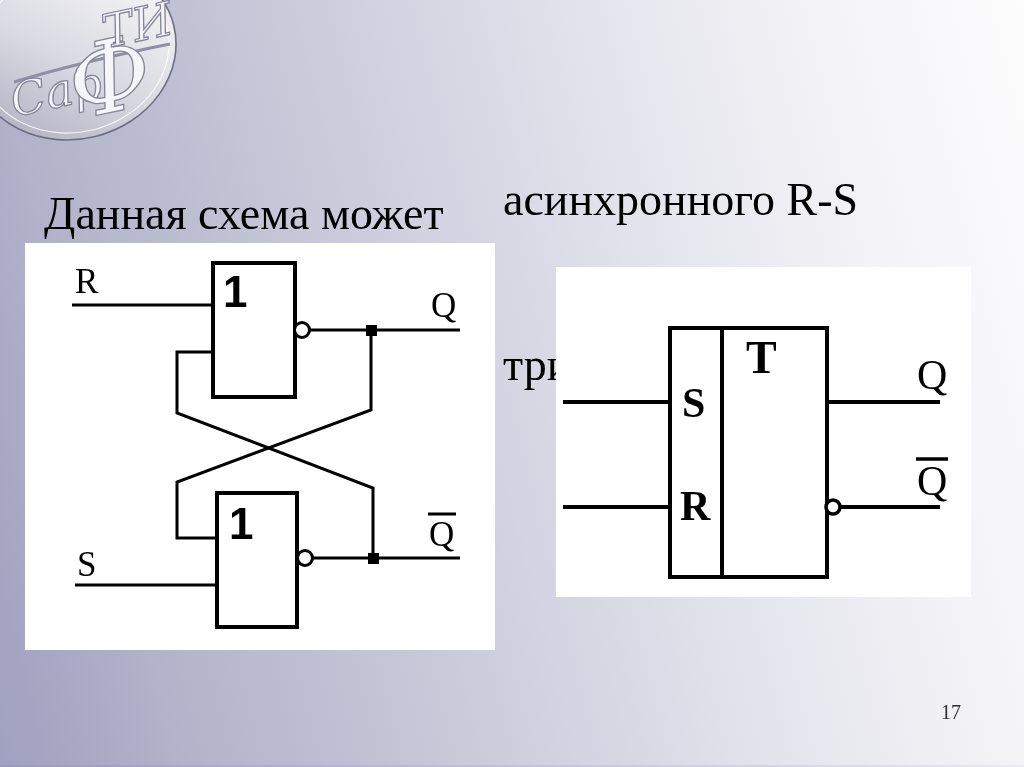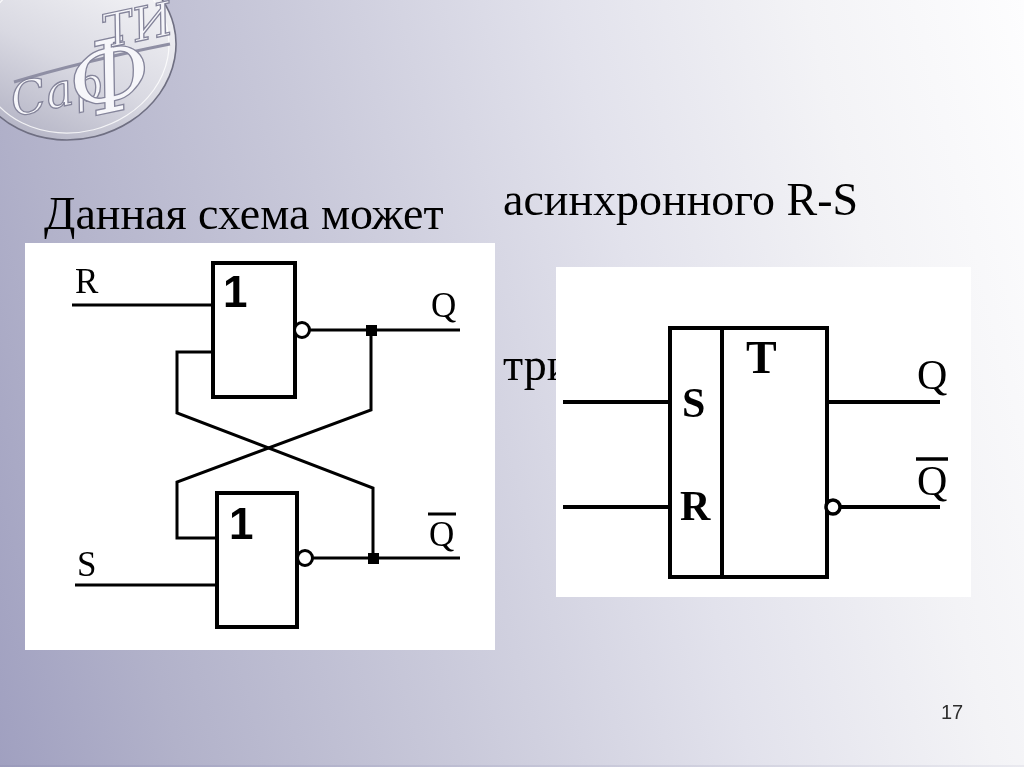--- a/index.html
+++ b/index.html
@@ -15,21 +15,21 @@
   }
   .caption .cap-line{white-space:pre;}
   #left-caption{left:44px;top:76px;}
   #right-caption{left:503px;top:62px;}
   .panel{position:absolute;background:#ffffff;}
   #left-panel{left:25px;top:243px;width:470px;height:407px;}
   #right-panel{left:556px;top:267px;width:415px;height:330px;}
   .panel svg{display:block;}
   #page-number{
     position:absolute;left:941px;top:701px;
-    font-family:Liberation Sans, sans-serif;
+    font-family:Liberation Serif, serif;
     font-size:20px;color:#2e2e2e;
   }
   #logo{position:absolute;left:0;top:0;}
   #bottom-edge{
     position:absolute;left:0;bottom:0;width:1024px;height:2px;
     background:linear-gradient(to right,#9a9abb,#e9e9ef);
   }
   svg text{user-select:none;}
 </style>
 </head>

